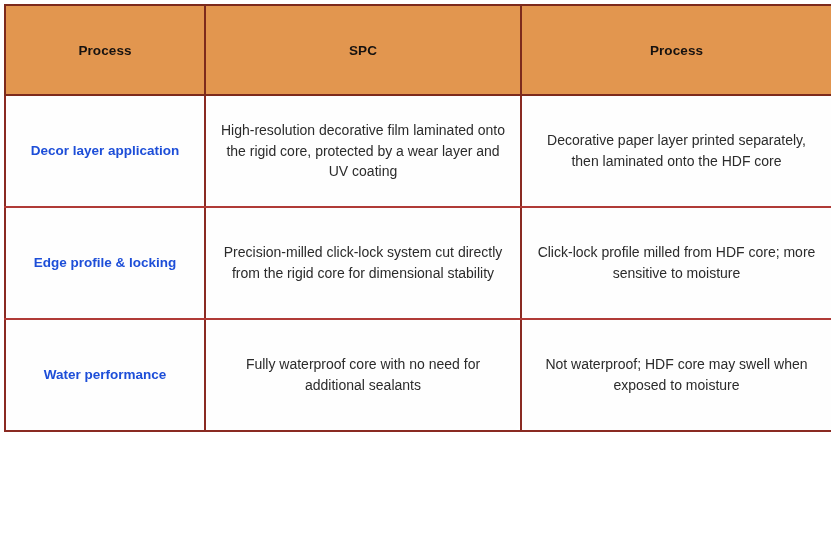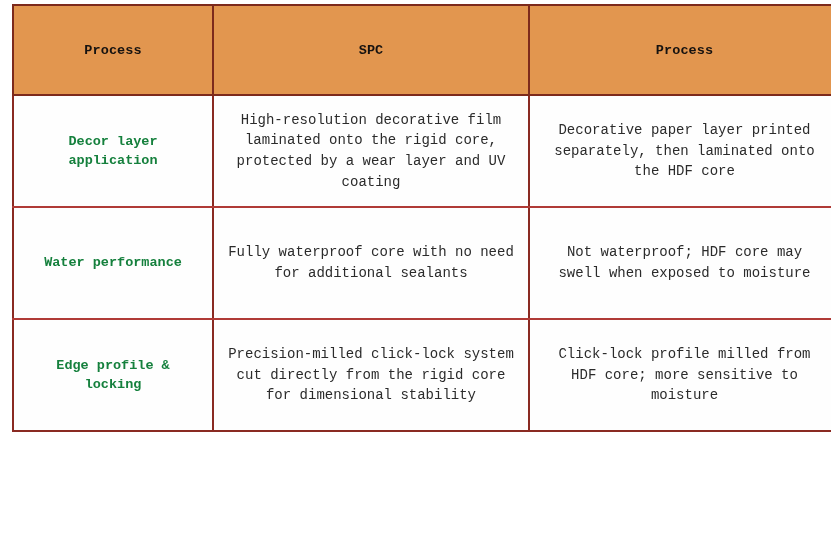--- a/index.html
+++ b/index.html
@@ -10,24 +10,23 @@
   body {
     width: 831px;
     height: 559px;
     font-family: "Liberation Sans", sans-serif;
     -webkit-font-smoothing: antialiased;
     overflow: hidden;
   }
 
   #table-wrap {
     position: absolute;
-    left: 12px;
+    left: 4px;
     top: 4px;
     width: 746px;
-    font-family: Liberation Mono, monospace;
   }
 
   table.comparison {
     width: 827px;
     border-collapse: collapse;
     table-layout: fixed;
     background: #ffffff;
   }
 
   col.col-process   { width: 200px; }
@@ -61,21 +60,21 @@
     border-right: 2px solid #8a2a22;
   }
   tbody tr.data-row:last-child td {
     border-bottom: 2px solid #8a2a22;
   }
 
   tbody td.cell-process {
     text-align: center;
     font-weight: bold;
     font-size: 13.5px;
-    color: #15803d;
+    color: #1d4ed8;
     line-height: 1.42;
     border-right: 1px solid #c9c9c9;
   }
   tbody td.cell-value {
     text-align: center;
     font-weight: normal;
     font-size: 14px;
     color: #2b2b2b;
     line-height: 1.48;
   }
@@ -117,37 +116,37 @@
         <td class="cell-process">
           <span class="cell-text">Decor layer application</span>
         </td>
         <td class="cell-value cell-spc">
           <span class="cell-text">High-resolution decorative film laminated onto the rigid core, protected by a wear layer and UV coating</span>
         </td>
         <td class="cell-value cell-laminate">
           <span class="cell-text">Decorative paper layer printed separately, then laminated onto the HDF core</span>
         </td>
       </tr>
+      <tr class="data-row row-1">
+        <td class="cell-process">
+          <span class="cell-text">Edge profile &amp; locking</span>
+        </td>
+        <td class="cell-value cell-spc">
+          <span class="cell-text">Precision-milled click-lock system cut directly from the rigid core for dimensional stability</span>
+        </td>
+        <td class="cell-value cell-laminate">
+          <span class="cell-text">Click-lock profile milled from HDF core; more sensitive to moisture</span>
+        </td>
+      </tr>
       <tr class="data-row row-2">
         <td class="cell-process">
           <span class="cell-text">Water performance</span>
         </td>
         <td class="cell-value cell-spc">
           <span class="cell-text">Fully waterproof core with no need for additional sealants</span>
         </td>
         <td class="cell-value cell-laminate">
           <span class="cell-text">Not waterproof; HDF core may swell when exposed to moisture</span>
         </td>
       </tr>
-      <tr class="data-row row-1">
-        <td class="cell-process">
-          <span class="cell-text">Edge profile &amp; locking</span>
-        </td>
-        <td class="cell-value cell-spc">
-          <span class="cell-text">Precision-milled click-lock system cut directly from the rigid core for dimensional stability</span>
-        </td>
-        <td class="cell-value cell-laminate">
-          <span class="cell-text">Click-lock profile milled from HDF core; more sensitive to moisture</span>
-        </td>
-      </tr>
     </tbody>
   </table>
 </div>
 
 </body></html>

